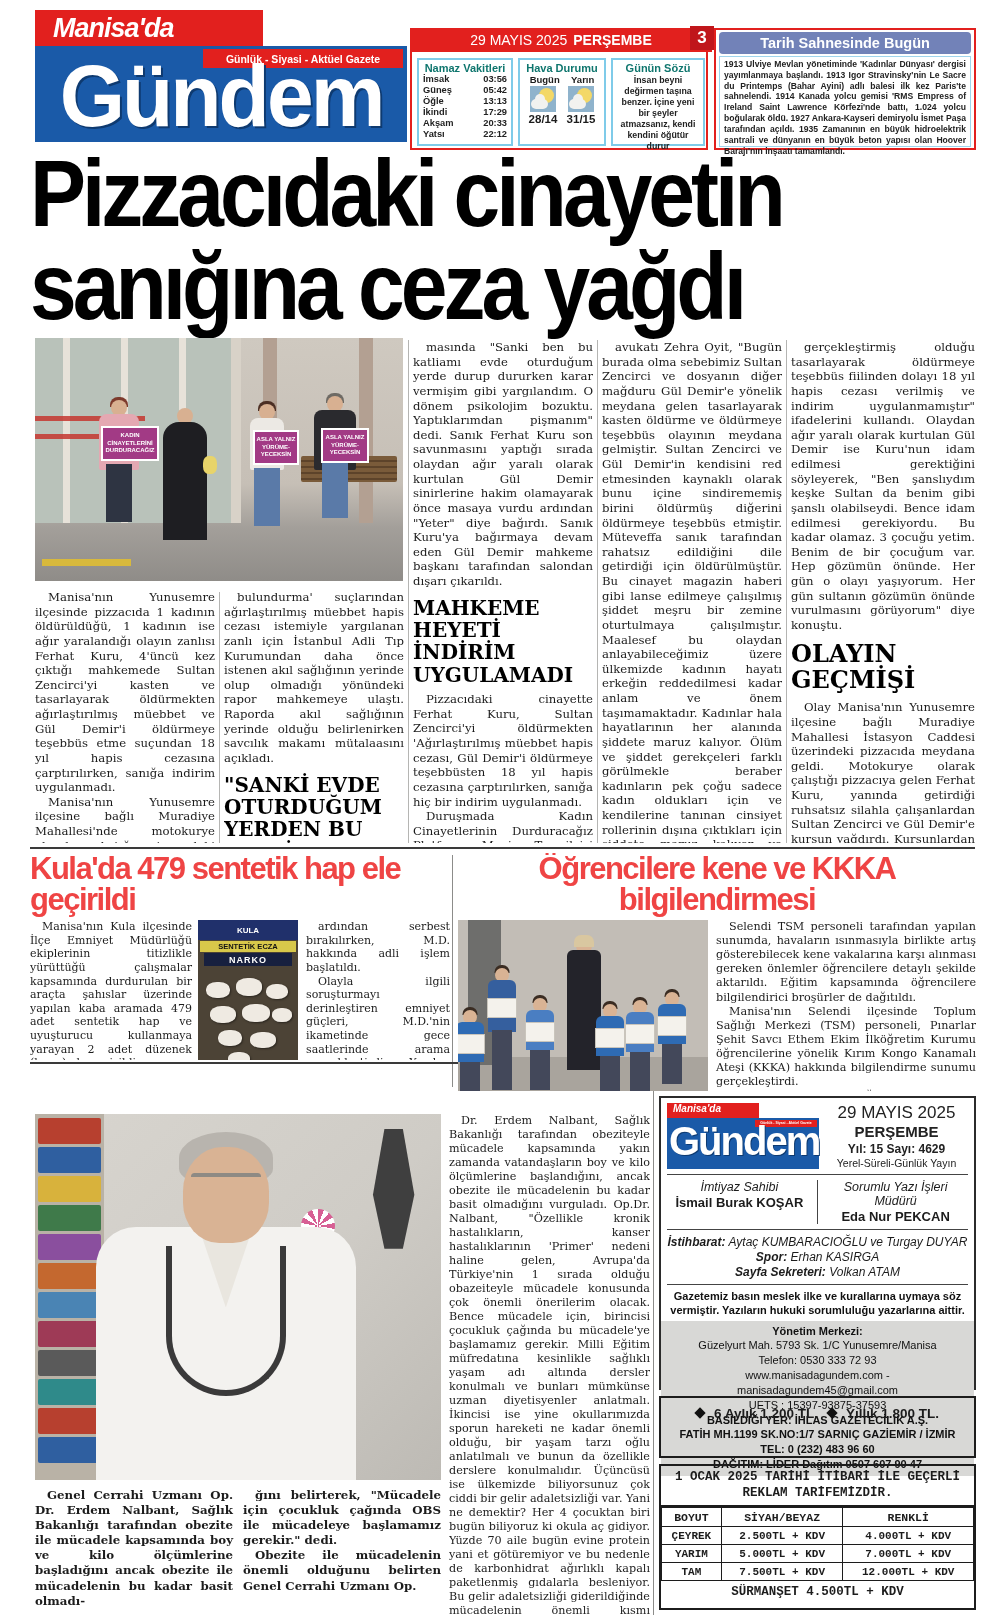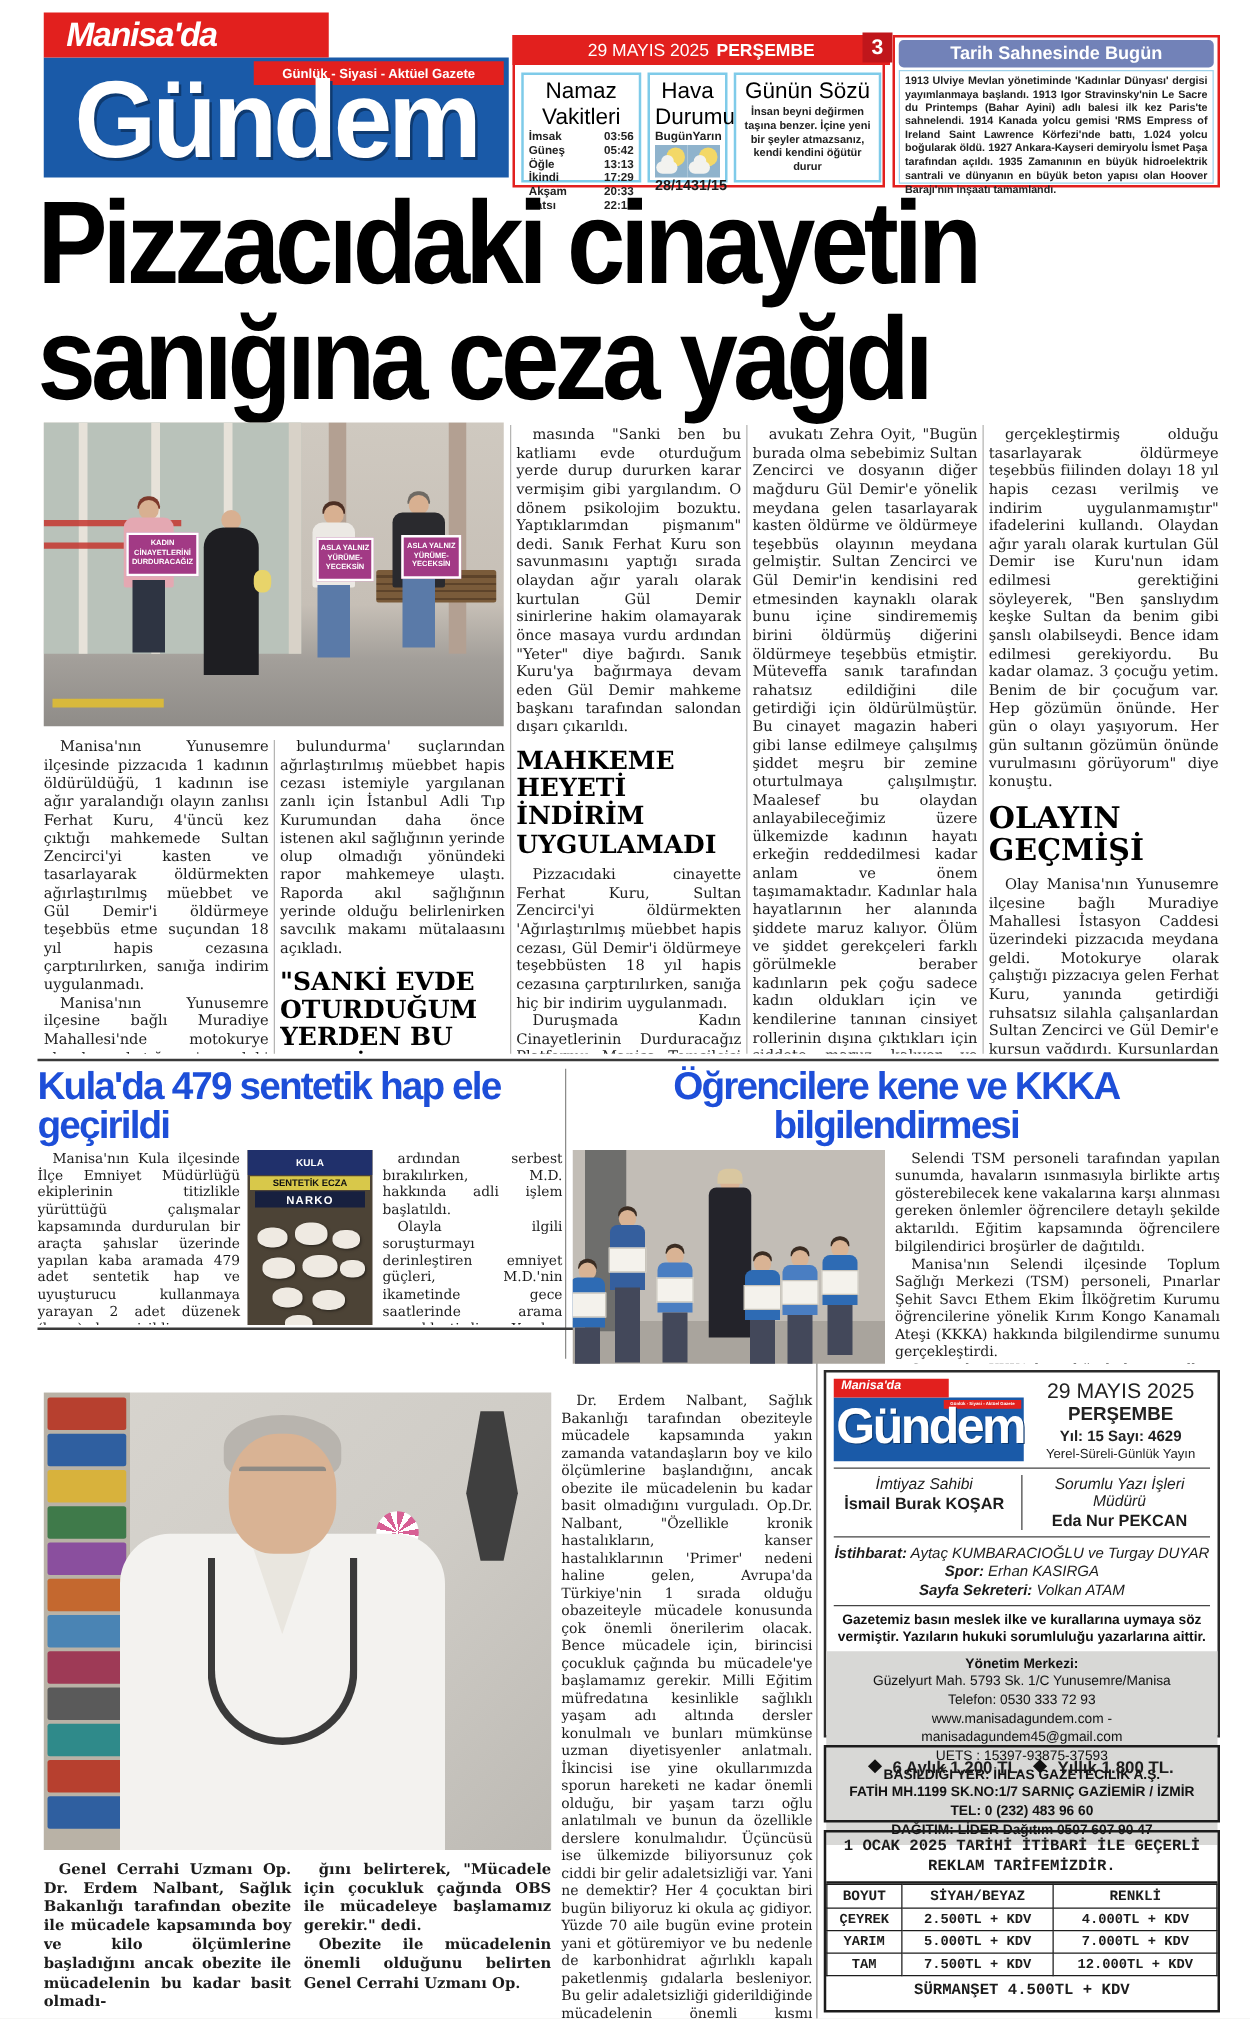--- a/index.html
+++ b/index.html
@@ -30,24 +30,24 @@
     display:flex; align-items:center; justify-content:center; gap:6px;
     font-family:"Liberation Sans",sans-serif; color:#fff; font-size:14px; }
   .datebar .d1 { font-weight:normal; }
   .datebar .d2 { font-weight:bold; }
   .pagenum { position:absolute; right:-2px; top:-2px; width:24px; height:24px; background:#c0161b;
     color:#fff; font-family:"Liberation Sans",sans-serif; font-weight:bold; font-size:17px;
     display:flex; align-items:center; justify-content:center; }
   .inforow { position:absolute; left:5px; top:28px; width:288px; height:88px; display:flex; gap:5px; }
   .infocell { border:2px solid #7fcbe9; background:#fff; padding:2px 4px;
     font-family:"Liberation Sans",sans-serif; }
-  .infocell h3 { font-size:18px; font-weight:normal; text-align:center; color:#000000; }
+  .infocell h3 { font-size:11px; font-weight:bold; text-align:center; color:#0f766e; }
   .prayer { width:96px; }
   .prow { display:flex; justify-content:space-between; font-size:9.3px; font-weight:bold; line-height:1.18; color:#222; }
-  .wbox { width:64px; text-align:center; }
+  .wbox { width:88px; text-align:center; }
   .wcols { display:flex; justify-content:space-around; font-size:9.5px; font-weight:bold; }
   .wicons { display:flex; justify-content:space-around; margin-top:1px; }
   .wicon { width:26px; height:26px; background:#8fb3cc; position:relative; overflow:hidden; }
   .sun { position:absolute; right:2px; top:2px; width:15px; height:15px; border-radius:50%; background:#f3d867; }
   .cloud { position:absolute; left:1px; bottom:3px; width:17px; height:10px; border-radius:8px; background:#f2f2ef; }
   .cloud:before { content:""; position:absolute; left:4px; top:-5px; width:10px; height:10px; border-radius:50%; background:#f2f2ef; }
   .wtemps { display:flex; justify-content:space-around; font-size:11.5px; font-weight:bold; margin-top:1px; }
   .quotebox { flex:1; text-align:center; }
   .quotebox p { font-size:8.8px; font-weight:bold; line-height:1.25; color:#222; margin-top:1px; }
   
@@ -116,21 +116,21 @@
   .steth { position:absolute; left:47%; top:36%; width:120px; height:150px; transform:translateX(-50%);
     border:6px solid #3a3a3a; border-top:none; border-radius:0 0 60px 60px; }
   .vase { position:absolute; right:6%; top:4%; width:46px; height:120px; background:#3f3f3f;
     clip-path:polygon(30% 0,70% 0,95% 55%,70% 100%,30% 100%,5% 55%); }
   .pink-deco { position:absolute; right:26%; top:26%; width:34px; height:34px; border-radius:50%;
     background:repeating-conic-gradient(#d75f94 0 20deg,#fff 20deg 40deg); }
   
   .hrule { position:absolute; background:#3a3a3a; }
   .vrule { position:absolute; background:#8c8c8a; }
   
-  .secline { font-family:"Liberation Sans",sans-serif; font-weight:900; color:#1d4ed8; letter-spacing:-1.5px; }
+  .secline { font-family:"Liberation Sans",sans-serif; font-weight:900; color:#ef4444; letter-spacing:-1.5px; }
   .kula { position:absolute; left:30px; top:853px; width:420px; height:207px; overflow:hidden; }
   .kula h2 { font-size:31px; line-height:1.0; margin-bottom:5px; }
   .kula-body { display:flex; gap:8px; }
   .kula-left { width:268px; font-size:11px; }
   .kula-left p, .kula-right p { font-size:11px; line-height:1.24; text-align:justify; text-indent:12px; }
   .kula-right { width:144px; }
   .kula-photo { float:right; width:100px; height:150px; position:relative; margin:0 0 4px 6px; }
   .kkka { position:absolute; left:458px; top:853px; width:518px; height:238px; overflow:hidden; }
   .kkka h2 { font-size:31px; line-height:1.0; text-align:center; margin-bottom:5px; }
   .kkka-photo { float:left; width:250px; height:196px; position:relative; margin:0 8px 3px 0; }

